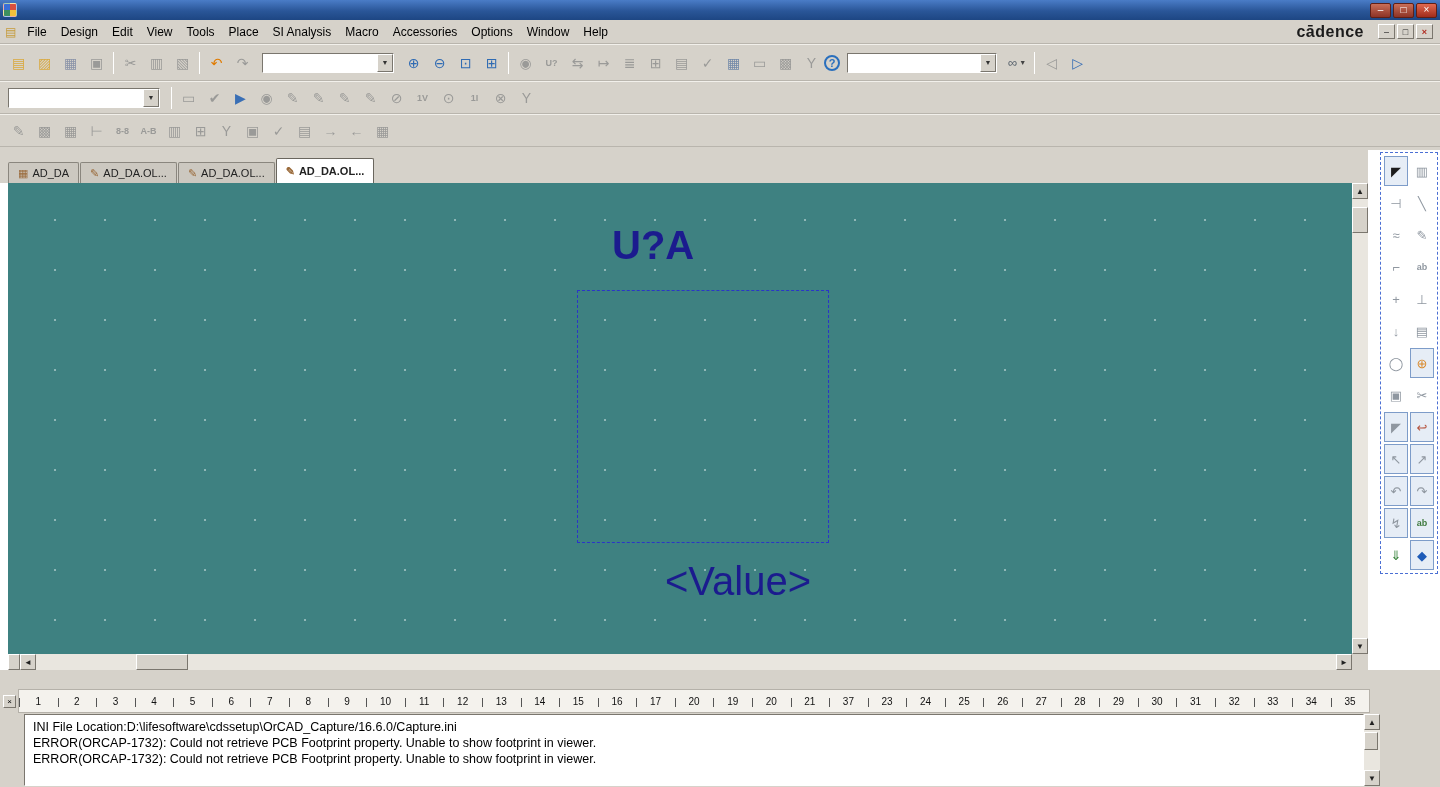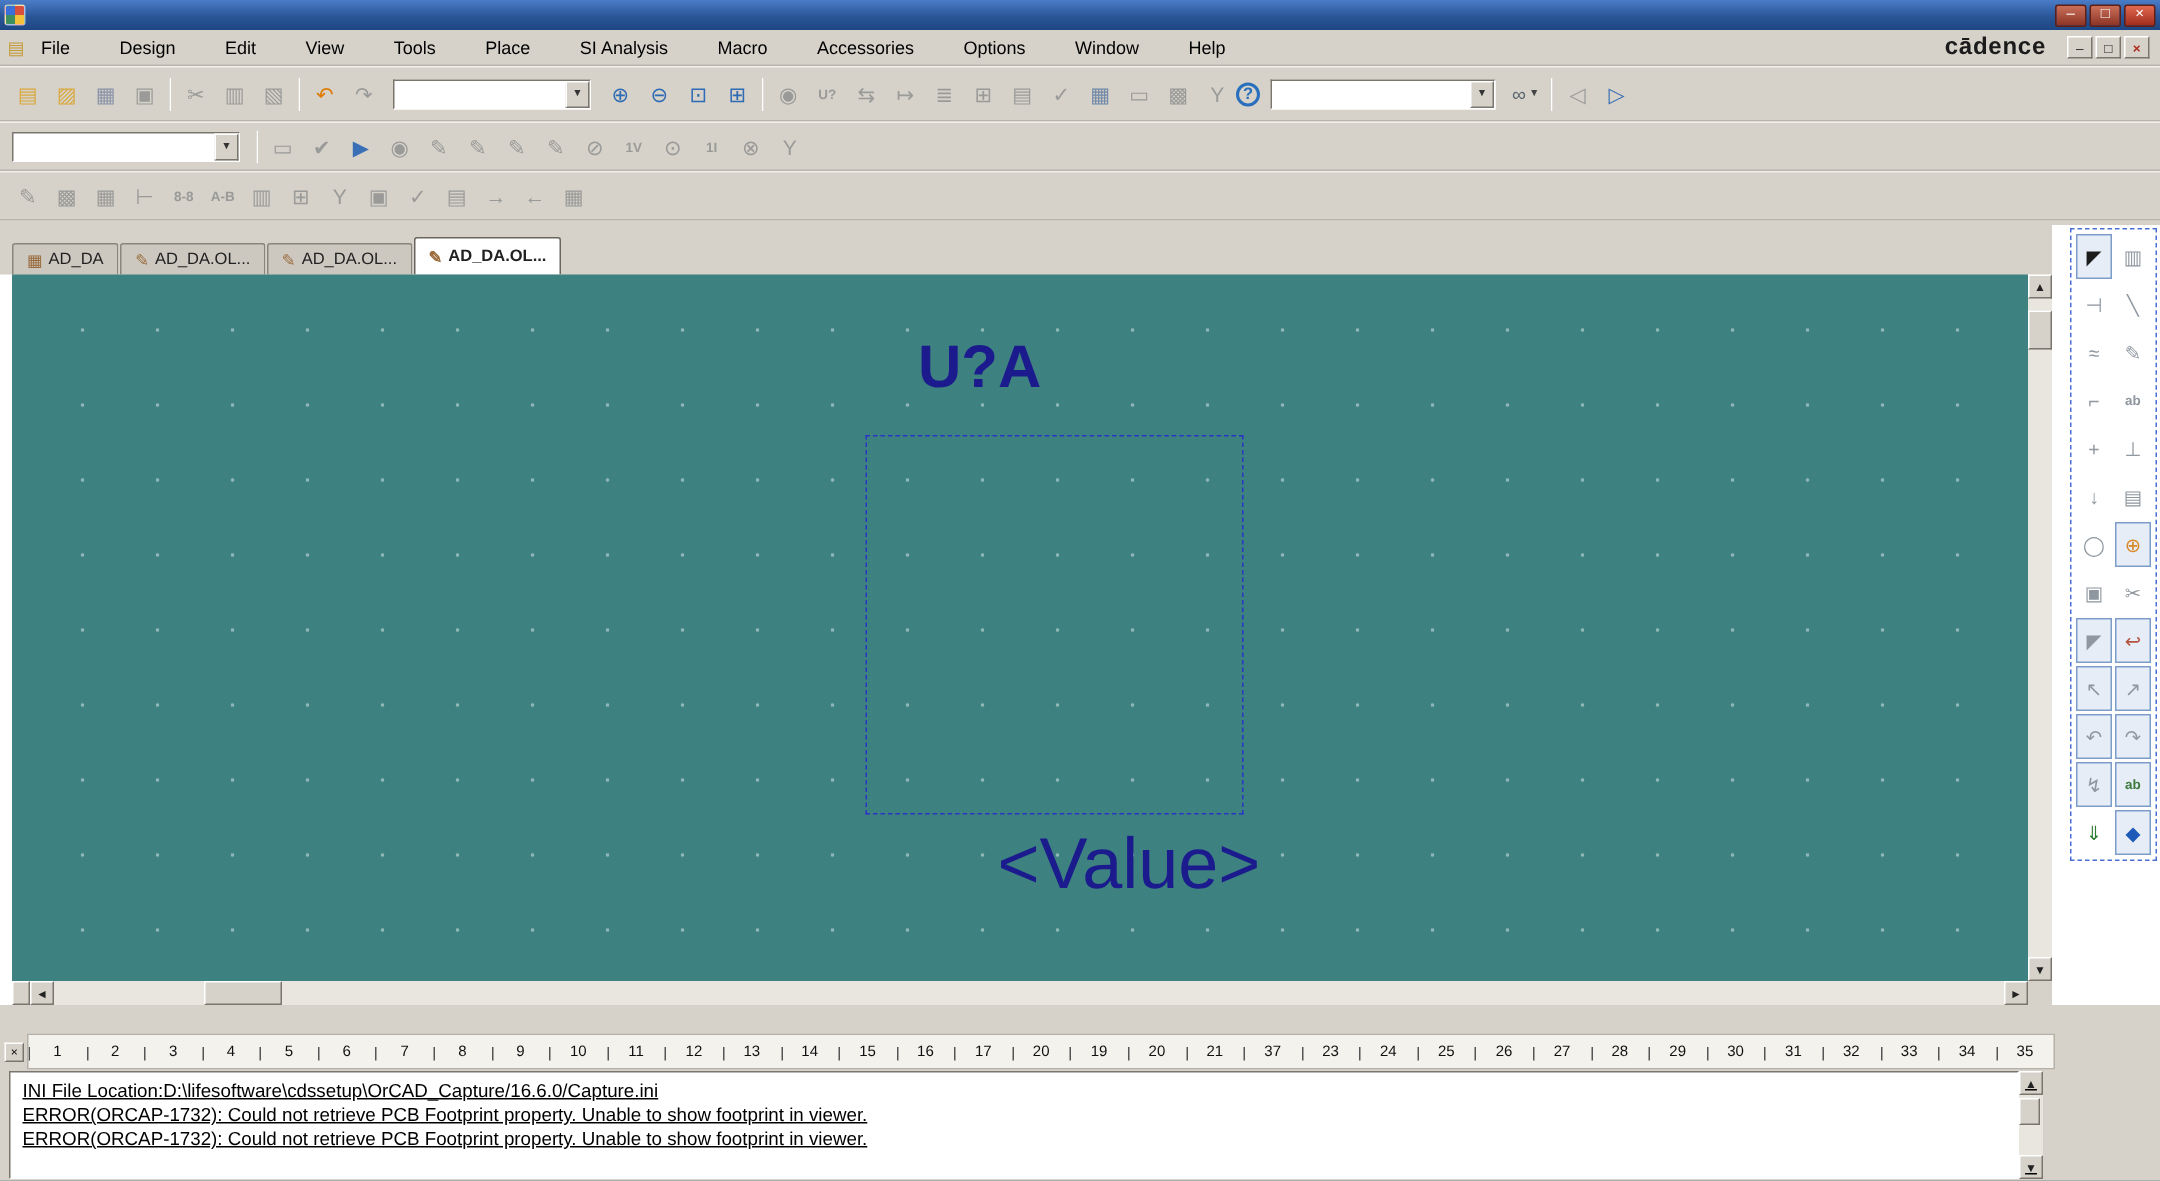--- a/index.html
+++ b/index.html
@@ -17,21 +17,21 @@
   .win-controls{margin-left:auto;display:flex;gap:2px;}
   .win-btn{width:21px;height:15px;display:flex;align-items:center;justify-content:center;color:#fff;
            font-size:10px;line-height:1;background:linear-gradient(180deg,#c96f58,#8d3326);
            border:1px solid #5f1f16;border-radius:2px;cursor:default;}
   .win-btn.close{background:linear-gradient(180deg,#e2694f,#a02c1c);}
 
   
   .menubar{height:24px;display:flex;align-items:center;background:#d6d2ca;
            border-bottom:1px solid #b9b5ad;padding:0 4px;}
   .menu-doc-icon{font-size:12px;color:#c59a3a;margin:0 4px 0 1px;}
-  .menu-items{display:flex;align-items:center;gap:19px;}
+  .menu-items{display:flex;align-items:center;}
   .menu-item{padding:3px 7px;white-space:nowrap;}
   .brand{margin-left:auto;font-weight:bold;font-size:16px;letter-spacing:.5px;color:#1b1b1b;}
   .mdi-controls{display:flex;gap:2px;margin:0 3px 0 14px;}
   .mdi-btn{width:17px;height:15px;background:#d6d2ca;border:1px solid;border-color:#fff #7a766e #7a766e #fff;
            font-size:9px;display:flex;align-items:center;justify-content:center;color:#222;cursor:default;}
   .mdi-btn.red{color:#b02a20;font-weight:bold;}
 
   
   .tb{display:flex;align-items:center;background:#d6d2ca;border-top:1px solid #f2f0eb;
       border-bottom:1px solid #b9b5ad;padding:0 6px;}
@@ -68,21 +68,21 @@
   
   .workarea{display:flex;height:487px;position:relative;}
   .gutterL{width:8px;background:#fff;}
   .canvas-col{width:1344px;display:flex;flex-direction:column;}
   .canvas{position:relative;height:471px;background-color:var(--canvas-bg,#3e8181);overflow:hidden;
           background-image:radial-gradient(circle,rgba(225,238,238,.5) 1px,transparent 1.4px);
           background-size:50px 50px;background-position:22px 12px;}
   .part-ref{position:absolute;left:604px;top:40px;font-size:40px;color:var(--canvas-ink,#1b1b8e);font-weight:bold;}
   .part-body{position:absolute;left:569px;top:107px;width:252px;height:253px;
              border:1px dashed var(--sel-blue,#2a35c8);}
-  .part-value{position:absolute;left:657px;top:366px;font-size:48px;color:var(--canvas-ink,#1b1b8e);}
+  .part-value{position:absolute;left:657px;top:376px;font-size:40px;color:var(--canvas-ink,#1b1b8e);}
 
   .sb-btn{width:16px;height:16px;flex:0 0 auto;background:#d6d2ca;border:1px solid;
           border-color:#fff #7a766e #7a766e #fff;display:flex;align-items:center;justify-content:center;
           font-size:8px;color:#222;cursor:default;padding:0;font-family:inherit;}
   .hscroll{height:16px;display:flex;background:#e9e6df;}
   .splitbox{width:12px;height:16px;background:#d6d2ca;border:1px solid;border-color:#fff #7a766e #7a766e #fff;}
   .htrack{flex:1;position:relative;}
   .hthumb{position:absolute;left:100px;top:0;width:52px;height:16px;background:#d6d2ca;
           border:1px solid;border-color:#fff #7a766e #7a766e #fff;}
   .vcol{width:16px;display:flex;flex-direction:column;}
@@ -105,21 +105,21 @@
 
   
   .bottom{position:relative;height:117px;background:#d6d2ca;}
   .ruler-row{position:absolute;left:0;top:18px;height:26px;display:flex;align-items:center;padding-left:3px;}
   .log-close{width:13px;height:13px;margin-right:2px;background:#d6d2ca;border:1px solid;
              border-color:#fff #7a766e #7a766e #fff;font-size:8px;display:flex;align-items:center;
              justify-content:center;cursor:default;padding:0;font-family:inherit;}
   .ruler{width:1352px;height:24px;background:#f4f2ed;border:1px solid #b5b1a9;display:flex;overflow:hidden;}
   .rcell{flex:1;position:relative;font-size:10px;display:flex;align-items:center;justify-content:center;color:#111;}
   .rcell::before{content:"";position:absolute;left:0;top:8px;width:1px;height:9px;background:#555;}
-  .log-row{position:absolute;left:6px;top:44px;width:1356px;height:72px;display:flex;text-decoration:underline;}
+  .log-row{position:absolute;left:24px;top:44px;width:1356px;height:72px;display:flex;}
   .log{flex:1;background:#fff;border:1px solid;border-color:#7a766e #fff #fff #7a766e;
        padding:4px 8px;overflow:hidden;font-size:12.5px;line-height:16px;}
   .log-line{white-space:nowrap;}
   .log-vscroll{width:16px;display:flex;flex-direction:column;background:#e9e6df;}
 </style>
 </head>
 <body>
 
 <div class="app">
 

